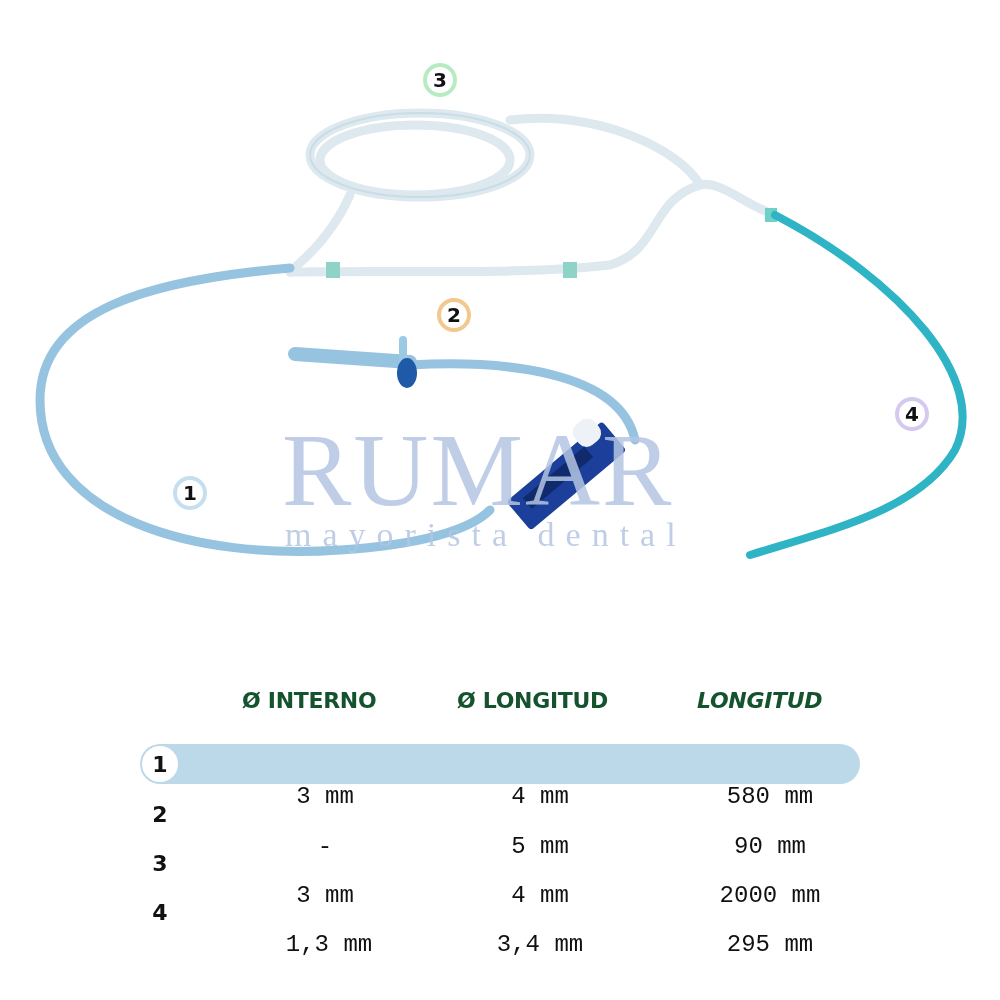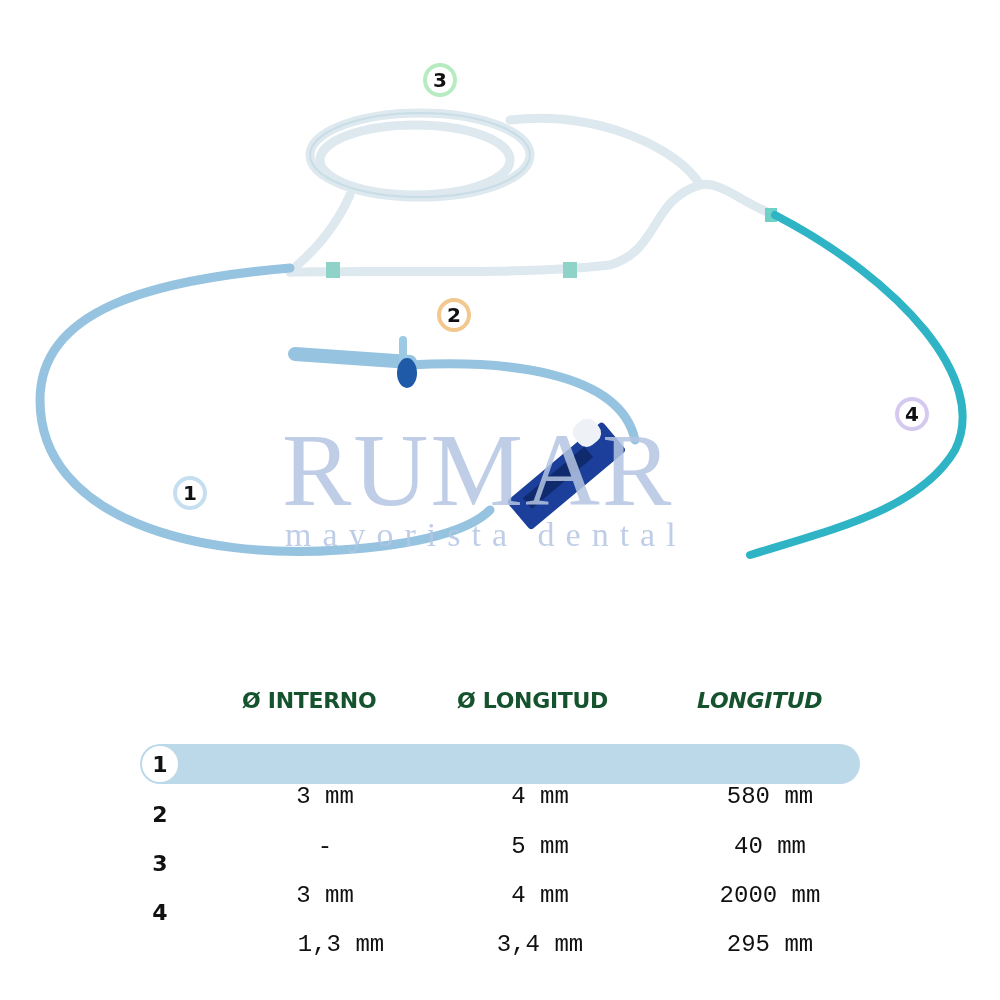--- a/index.html
+++ b/index.html
@@ -72,27 +72,27 @@
   <div class="row hl" style="top:64px;">
     <div class="num">1</div>
     <div class="cell" style="left:120px;width:130px;">3 mm</div>
     <div class="cell" style="left:335px;width:130px;">4 mm</div>
     <div class="cell" style="left:555px;width:150px;">580 mm</div>
   </div>
   <div class="row" style="top:114px;">
     <div class="num">2</div>
     <div class="cell" style="left:120px;width:130px;">-</div>
     <div class="cell" style="left:335px;width:130px;">5 mm</div>
-    <div class="cell" style="left:555px;width:150px;">40 mm</div>
+    <div class="cell" style="left:555px;width:150px;">90 mm</div>
   </div>
   <div class="row" style="top:163px;">
     <div class="num">3</div>
     <div class="cell" style="left:120px;width:130px;">3 mm</div>
     <div class="cell" style="left:335px;width:130px;">4 mm</div>
     <div class="cell" style="left:555px;width:150px;">2000 mm</div>
   </div>
   <div class="row" style="top:212px;">
     <div class="num">4</div>
-    <div class="cell" style="left:136px;width:130px;">1,3 mm</div>
+    <div class="cell" style="left:124px;width:130px;">1,3 mm</div>
     <div class="cell" style="left:335px;width:130px;text-align:center;">3,4 mm</div>
     <div class="cell" style="left:555px;width:150px;">295 mm</div>
   </div>
 </div>
 
 </body></html>

